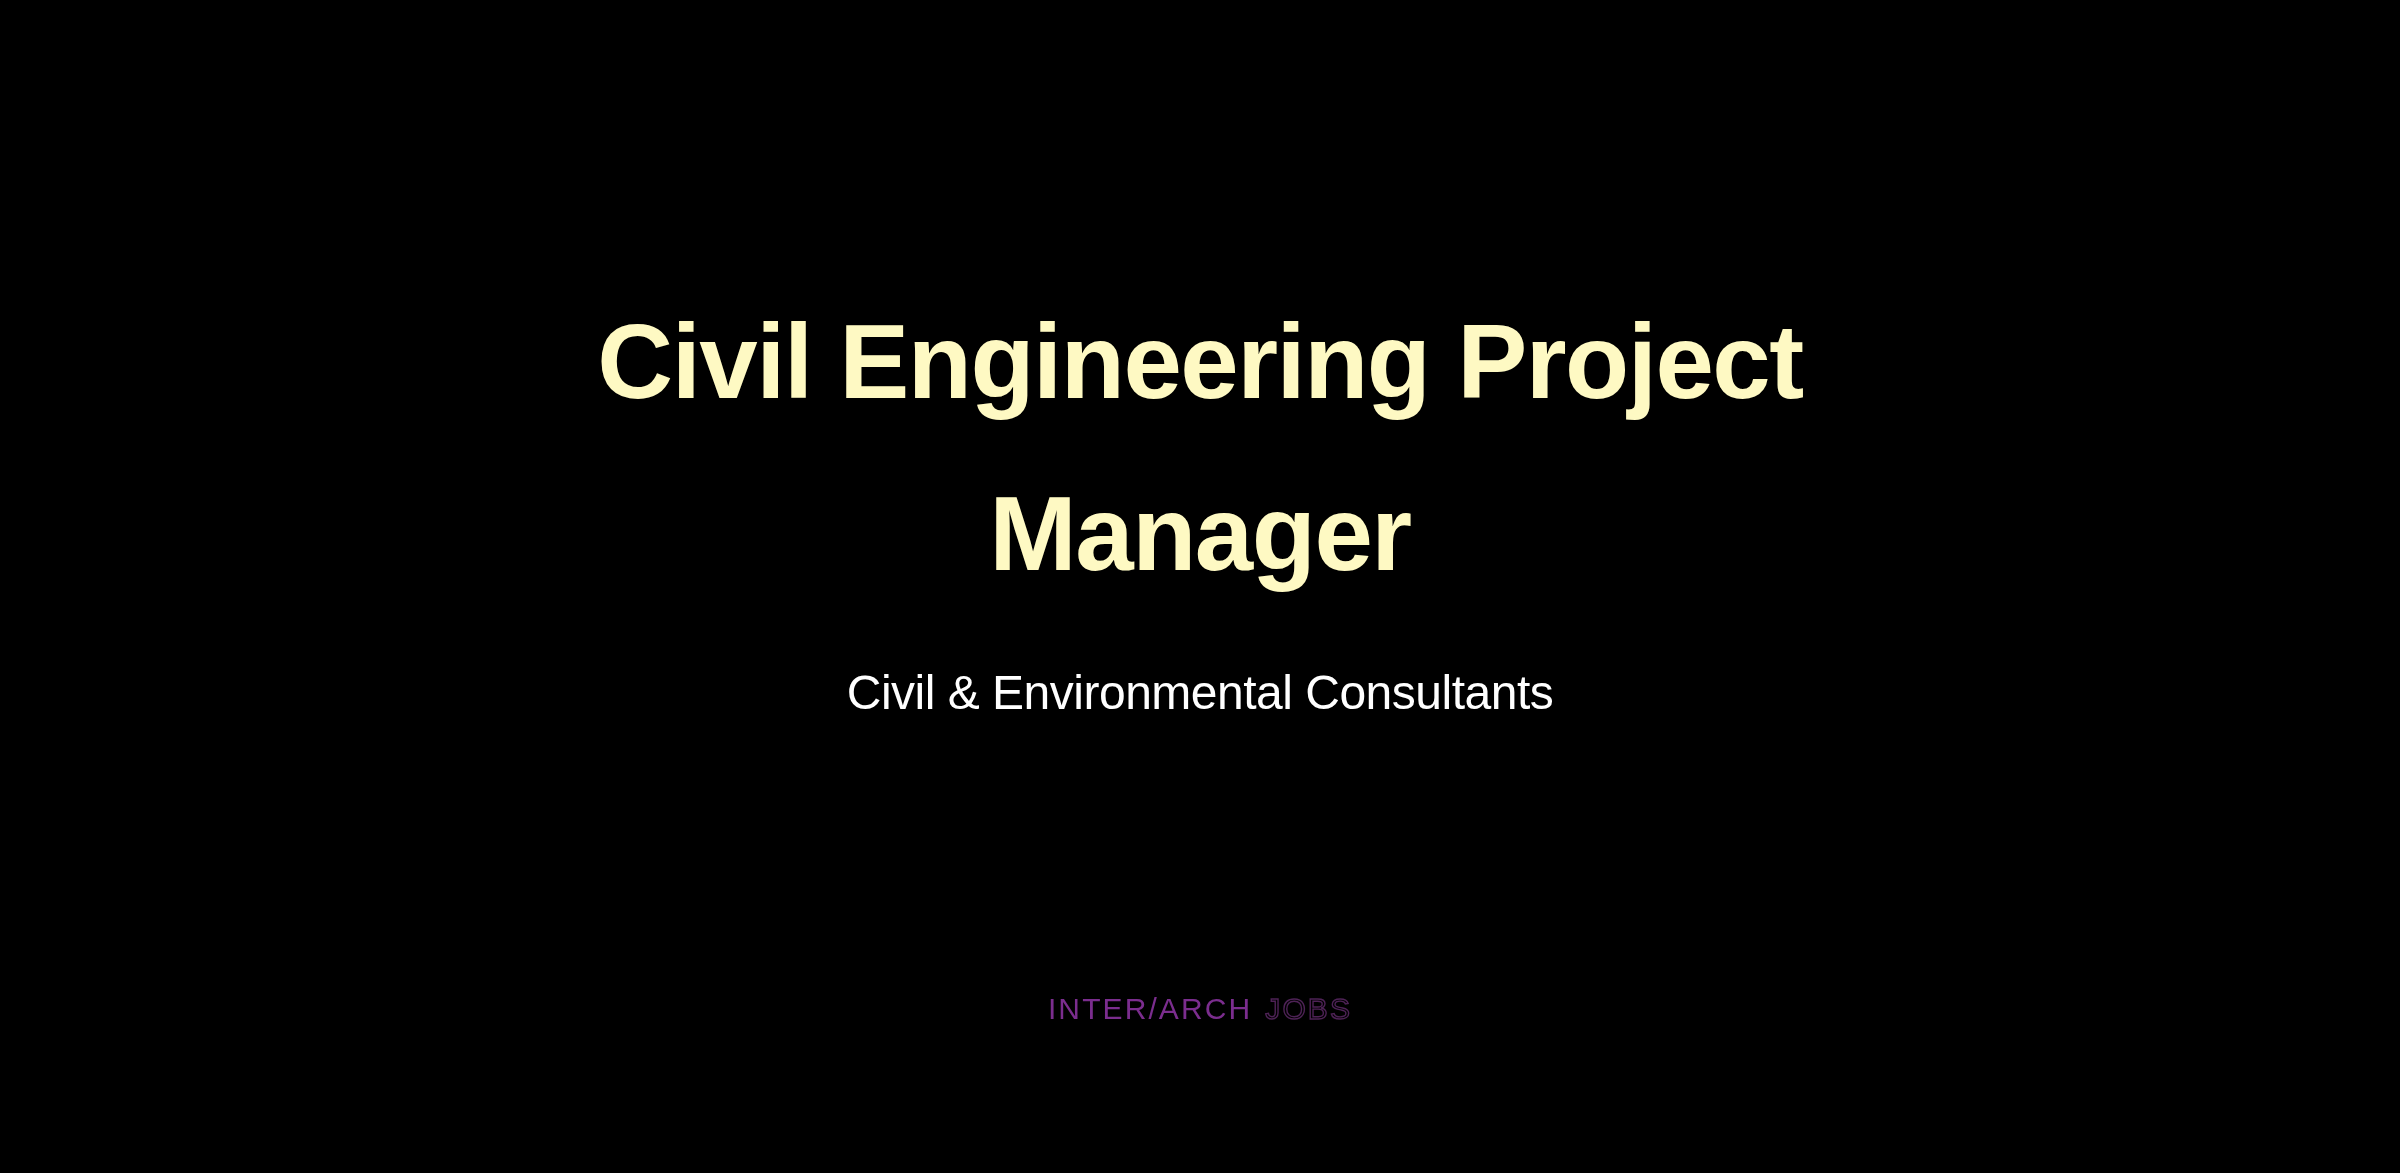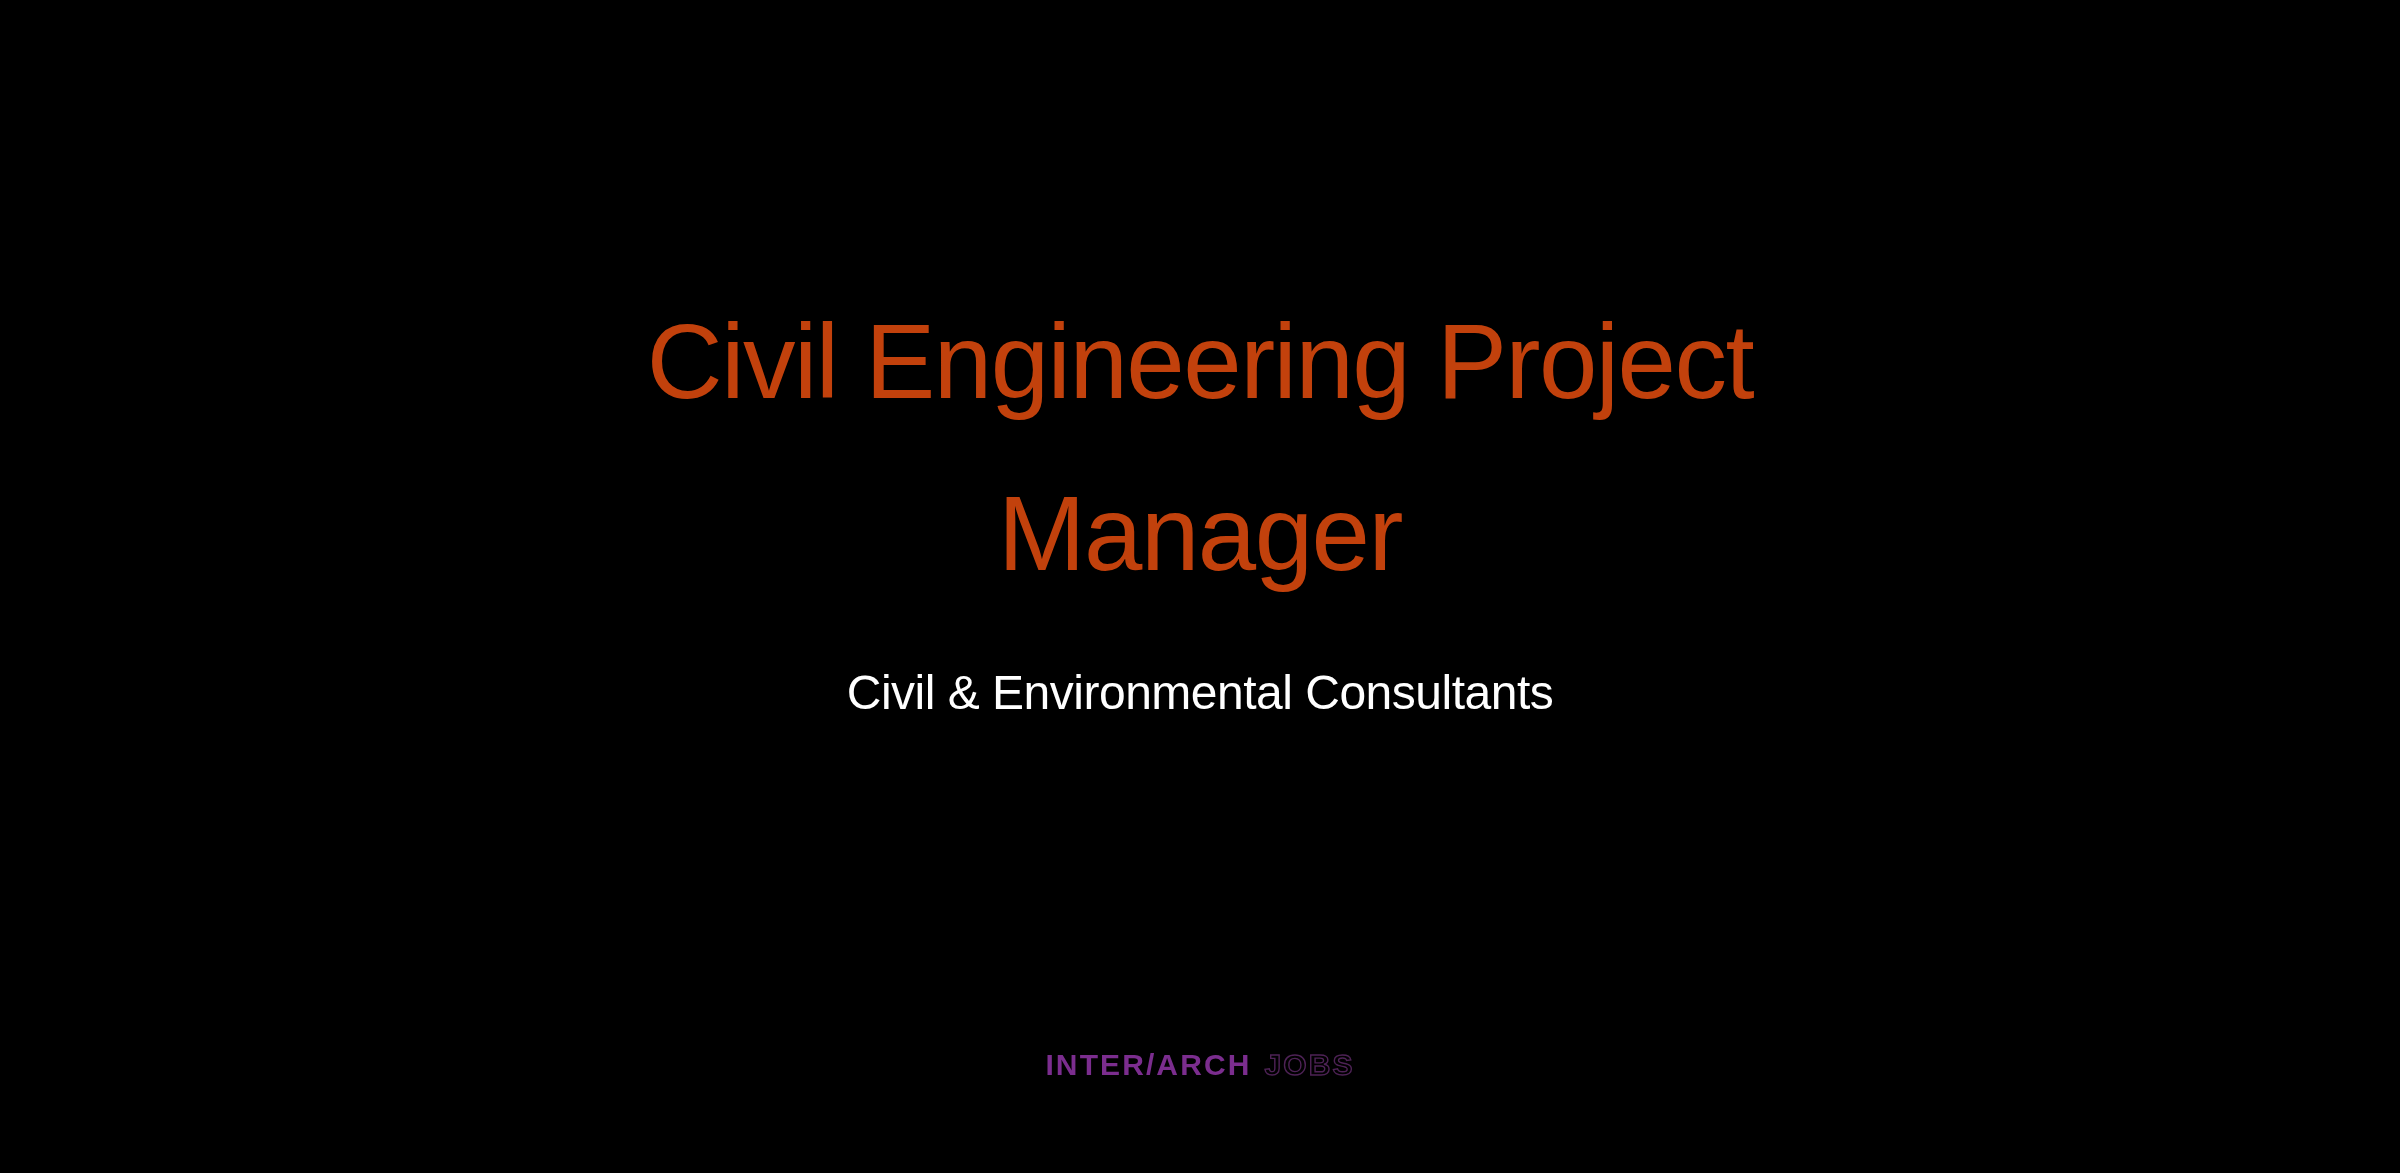--- a/index.html
+++ b/index.html
@@ -32,25 +32,25 @@
     width: 2400px;
     padding-top: 276px;
     box-sizing: border-box;
     text-align: center;
   }
 
   .job-title {
     margin: 0;
     padding: 0 210px;
     font-family: "Liberation Sans", sans-serif;
-    font-weight: 400;
+    font-weight: 700;
     font-size: 105px;
     line-height: 172px;
     letter-spacing: -1.5px;
-    color: #c2410c;
+    color: #fef9c3;
     max-width: 1900px;
     margin-left: auto;
     margin-right: auto;
     box-sizing: border-box;
   }
 
   .company-name {
     margin: 0;
     padding: 32px 200px 0 200px;
     font-family: "Liberation Sans", sans-serif;
@@ -59,25 +59,25 @@
     line-height: 82px;
     letter-spacing: -0.5px;
     color: #ffffff;
     box-sizing: border-box;
   }
 
   
   .brand-lockup {
     position: absolute;
     left: 0;
-    top: 1048px;
+    top: 992px;
     width: 2400px;
     text-align: center;
     font-family: "Liberation Sans", sans-serif;
-    font-weight: 700;
+    font-weight: 400;
     font-size: 30px;
     line-height: 34px;
     letter-spacing: 2.1px;
     white-space: nowrap;
     user-select: none;
   }
 
   .brand-primary {
     color: #7b2d8e;
   }

